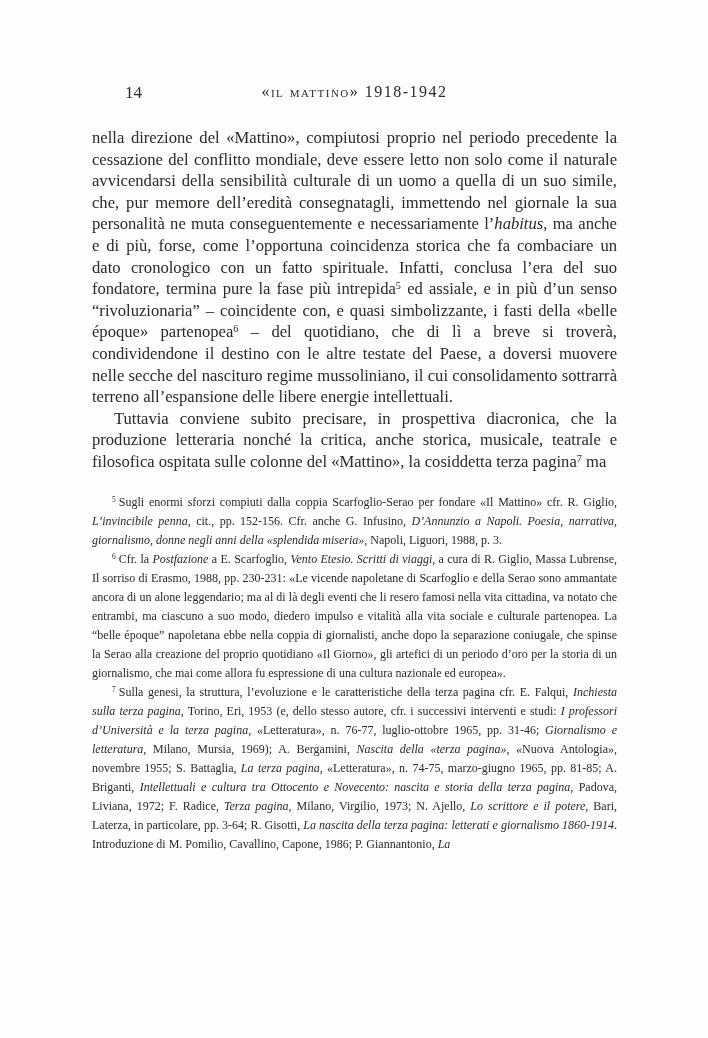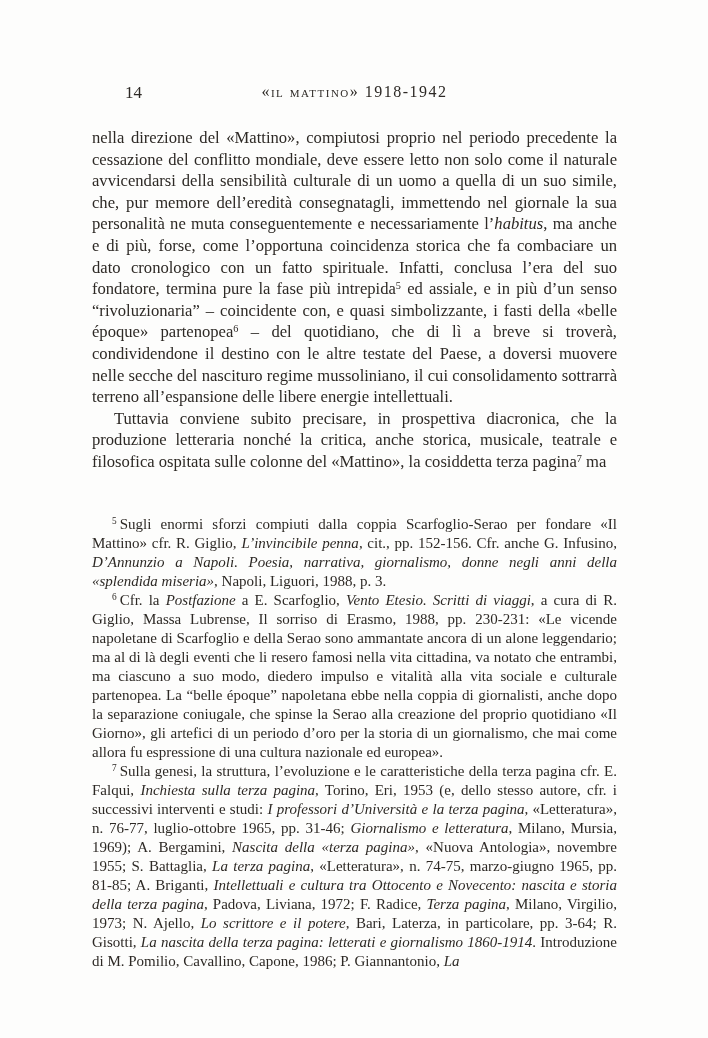--- a/index.html
+++ b/index.html
@@ -40,22 +40,22 @@
   .body-text {
     font-size: 16.6px;
     line-height: 21.6px;
     text-align: justify;
     hyphens: auto;
     -webkit-hyphens: auto;
   }
   .para { margin: 0; }
   .para.indent { text-indent: 22px; }
   .footnotes {
-    margin-top: 42px;
-    font-size: 15px;
+    margin-top: 20px;
+    font-size: 12px;
     line-height: 19px;
     text-align: justify;
     hyphens: auto;
     -webkit-hyphens: auto;
   }
   .footnote { margin: 0; text-indent: 20px; }
   sup {
     font-size: 0.62em;
     line-height: 0;
     vertical-align: baseline;

